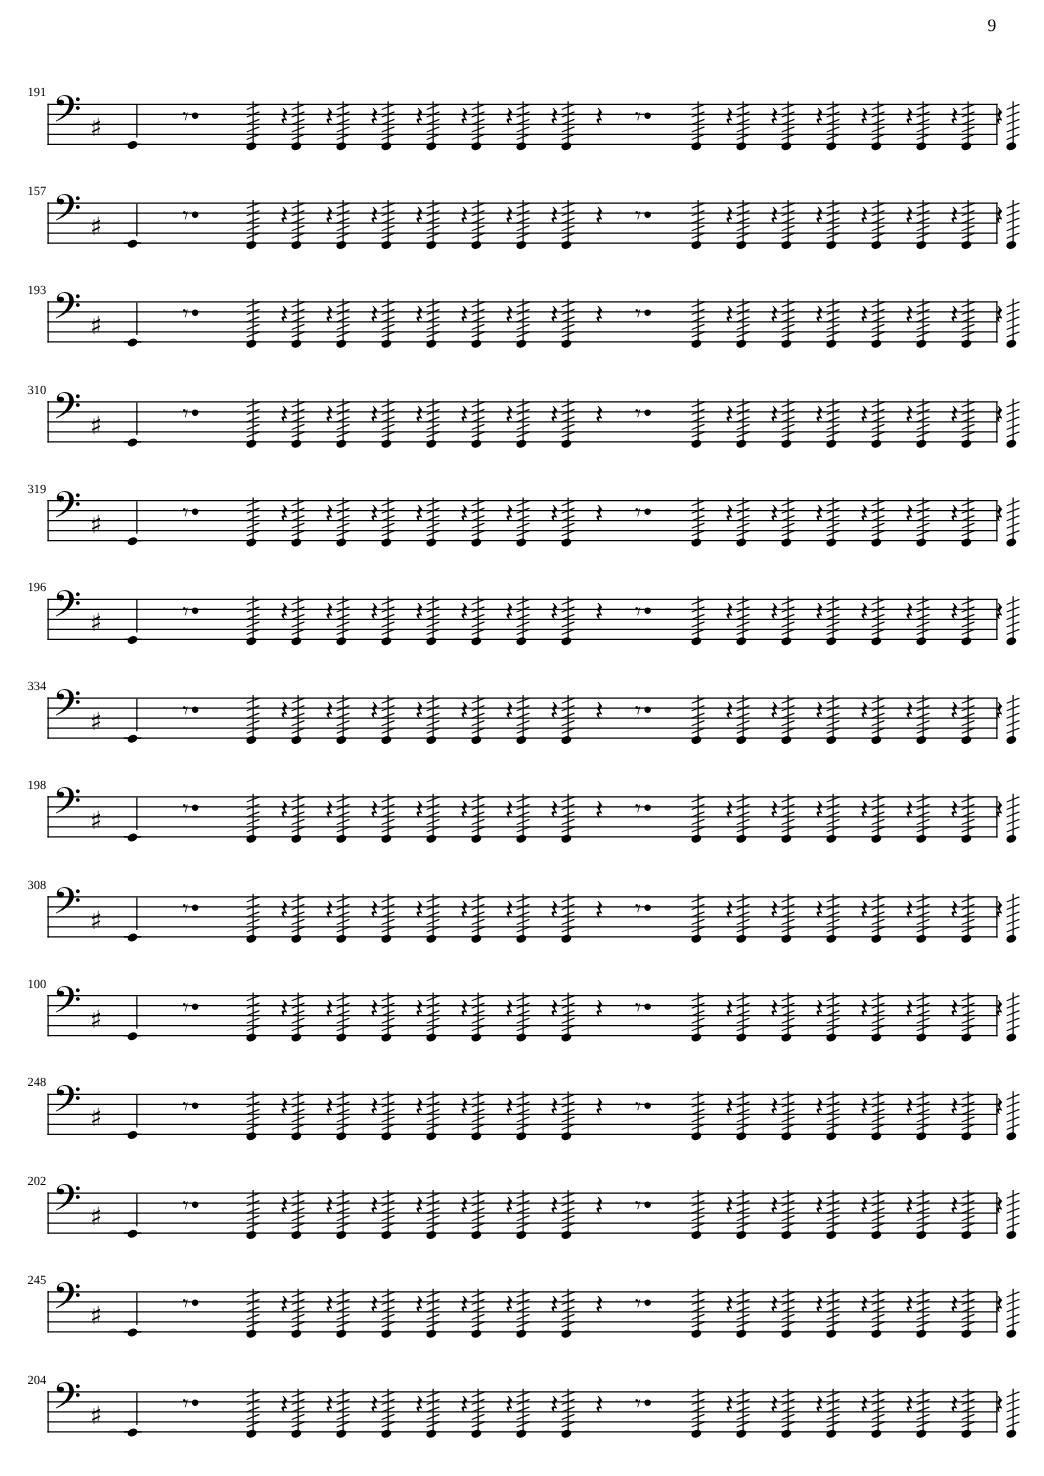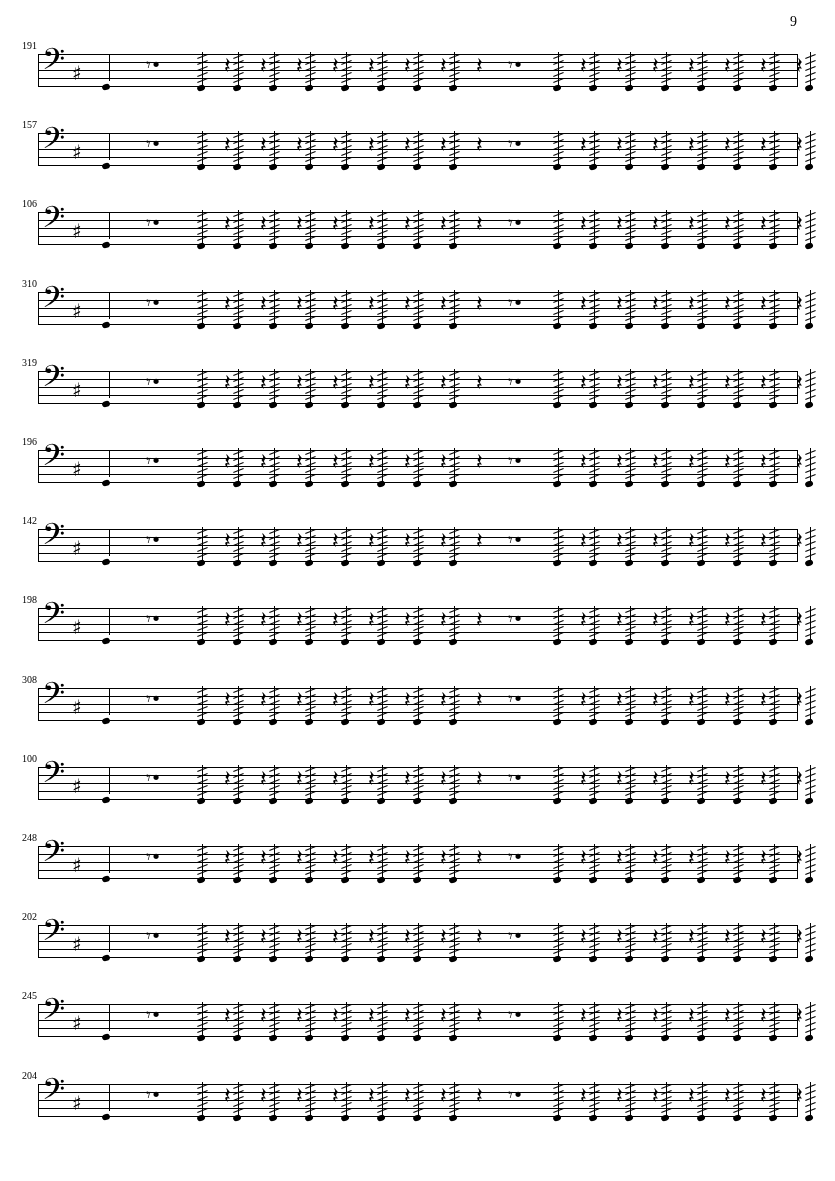--- a/index.html
+++ b/index.html
@@ -26,20 +26,21 @@
     right: 38px;
     font-size: 14px;
     font-family: "Liberation Serif", serif;
     color: #000;
   }
   .system {
     position: absolute;
     left: 0;
     width: 835px;
     height: 78px;
+    margin-top: 29px;
   }
   .measure-number {
     position: absolute;
     left: 22px;
     top: 0px;
     font-size: 10px;
     font-family: "Liberation Serif", serif;
     color: #000;
   }
   .staff {
@@ -526,21 +527,21 @@
             <span class="nh"></span>
             <span class="b" style="top:4px"></span>
             <span class="b" style="top:10px"></span>
             <span class="b" style="top:16px"></span>
             <span class="b" style="top:22px"></span>
             <span class="b" style="top:28px"></span>
           </div>
         </div>
       </div>
       <div class="system" style="top: 198.4px;">
-        <div class="measure-number">106</div>
+        <div class="measure-number">193</div>
         <div class="staff">
           <div class="line l0"></div>
           <div class="line l1"></div>
           <div class="line l2"></div>
           <div class="line l3"></div>
           <div class="line l4"></div>
           <div class="barline start"></div>
           <div class="barline end"></div>
           <div class="clef">𝄢</div>
           <div class="keysig" style="left: 34px;">♯</div>
@@ -1246,21 +1247,21 @@
             <span class="nh"></span>
             <span class="b" style="top:4px"></span>
             <span class="b" style="top:10px"></span>
             <span class="b" style="top:16px"></span>
             <span class="b" style="top:22px"></span>
             <span class="b" style="top:28px"></span>
           </div>
         </div>
       </div>
       <div class="system" style="top: 515.2px;">
-        <div class="measure-number">142</div>
+        <div class="measure-number">334</div>
         <div class="staff">
           <div class="line l0"></div>
           <div class="line l1"></div>
           <div class="line l2"></div>
           <div class="line l3"></div>
           <div class="line l4"></div>
           <div class="barline start"></div>
           <div class="barline end"></div>
           <div class="clef">𝄢</div>
           <div class="keysig" style="left: 34px;">♯</div>

